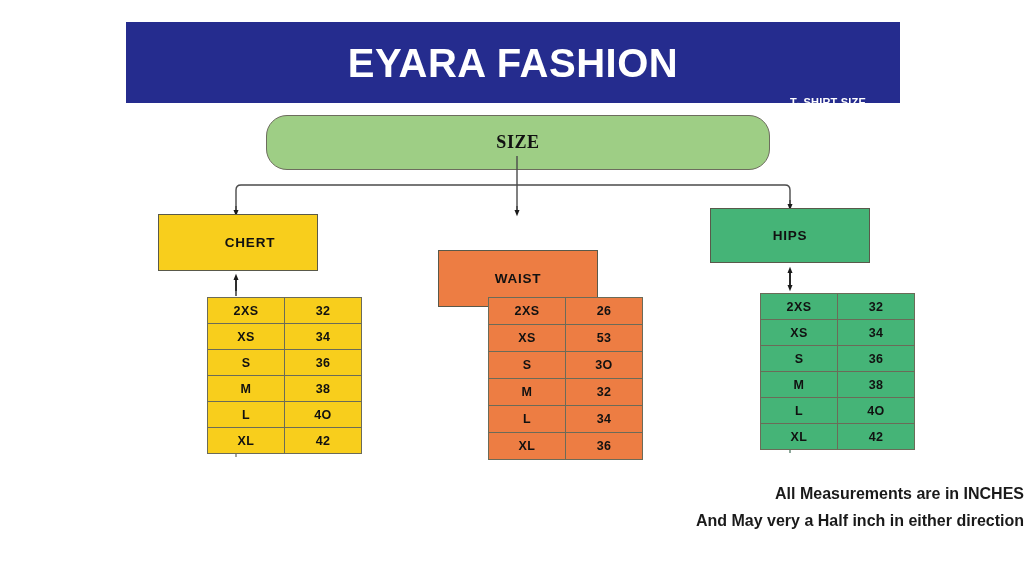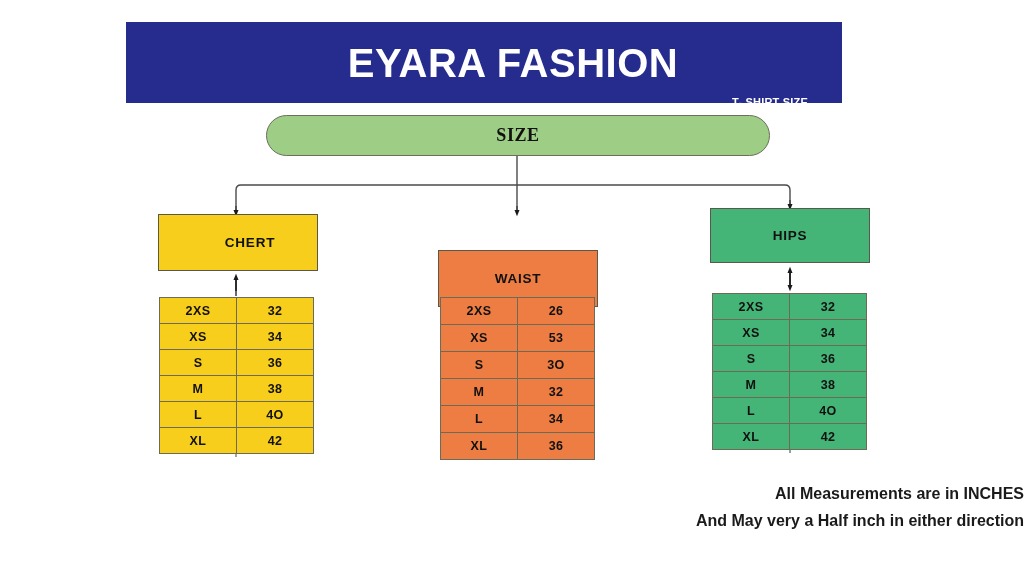--- a/index.html
+++ b/index.html
@@ -20,21 +20,21 @@
     left: 0; top: 0;
     width: 1024px;
     height: 576px;
   }
 
   
   #banner {
     position: absolute;
     left: 126px;
     top: 22px;
-    width: 716px;
+    width: 774px;
     height: 81px;
     background: #252C8E;
     box-sizing: border-box;
   }
   #banner-title {
     position: absolute;
     left: 0;
     top: 18px;
     width: 774px;
     text-align: center;
@@ -56,21 +56,21 @@
     font-family: "Liberation Sans", sans-serif;
     margin-top: 20px;
   }
 
   
   #size-pill {
     position: absolute;
     left: 266px;
     top: 115px;
     width: 504px;
-    height: 41px;
+    height: 55px;
     background: #9ECE85;
     border: 1px solid #6d6d5e;
     border-radius: 21px;
     box-sizing: border-box;
   }
   #size-pill-label {
     position: absolute;
     left: 0; top: 0;
     width: 100%;
     height: 100%;
@@ -126,20 +126,21 @@
     background: #45B477;
   }
 
   
   .size-table {
     position: absolute;
     border-collapse: collapse;
     box-sizing: border-box;
     border: 1px solid #6b6b58;
     table-layout: fixed;
+    margin-left: 48px;
   }
   .size-table td {
     border: 1px solid #6b6b58;
     text-align: center;
     font-family: "Liberation Sans", sans-serif;
     font-weight: bold;
     font-size: 12.5px;
     color: #111111;
     padding: 0;
     letter-spacing: 0.4px;

